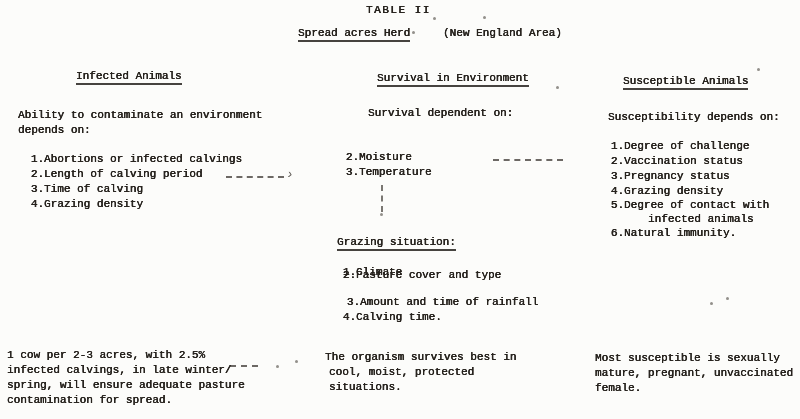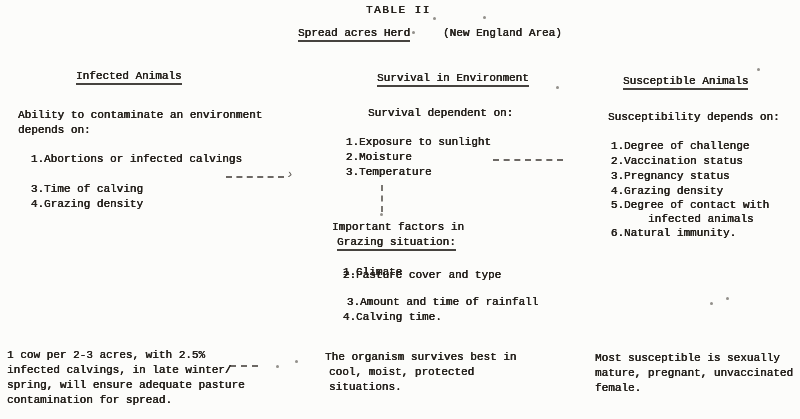--- a/index.html
+++ b/index.html
@@ -29,36 +29,35 @@
 
   <div class="t title" style="left:366px;top:4px;">TABLE II</div>
   <div class="t" style="left:298px;top:27px;"><span class="u">Spread acres Herd</span></div>
   <div class="t" style="left:443px;top:27px;">(New England Area)</div>
 
   <div class="t" style="left:76px;top:70px;"><span class="u">Infected Animals</span></div>
   <div class="t" style="left:18px;top:109px;">Ability to contaminate an environment</div>
   <div class="t" style="left:18px;top:124px;">depends on:</div>
 
   <div class="t" style="left:18px;top:153px;"><span class="num">1.</span><span>Abortions or infected calvings</span></div>
+  <div class="t" style="left:18px;top:168px;"><span class="num">2.</span><span>Length of calving period</span></div>
   <div class="t" style="left:18px;top:183px;"><span class="num">3.</span><span>Time of calving</span></div>
   <div class="t" style="left:18px;top:198px;"><span class="num">4.</span><span>Grazing density</span></div>
 
   <div class="t" style="left:7px;top:349px;">1 cow per 2-3 acres, with 2.5%</div>
   <div class="t" style="left:7px;top:364px;">infected calvings, in late winter/</div>
   <div class="t" style="left:7px;top:394px;">contamination for spread.</div>
   <div class="t" style="left:7px;top:379px;">spring, will ensure adequate pasture</div>
 
   <div class="t" style="left:377px;top:72px;"><span class="u">Survival in Environment</span></div>
   <div class="t" style="left:368px;top:107px;">Survival dependent on:</div>
 
-  <div class="t" style="left:333px;top:136px;"><span class="num">1.</span><span>Exposure to sunlight</span></div>
   <div class="t" style="left:333px;top:151px;"><span class="num">2.</span><span>Moisture</span></div>
   <div class="t" style="left:333px;top:166px;"><span class="num">3.</span><span>Temperature</span></div>
 
-  <div class="t" style="left:332px;top:221px;">Important factors in</div>
   <div class="t" style="left:337px;top:236px;"><span class="u">Grazing situation:</span></div>
 
   <div class="t" style="left:330px;top:266px;"><span class="num">1.</span><span>Climate</span></div>
   <div class="t" style="left:330px;top:269px;"><span class="num">2.</span><span>Pasture cover and type</span></div>
   <div class="t" style="left:334px;top:296px;"><span class="num">3.</span><span>Amount and time of rainfall</span></div>
   <div class="t" style="left:330px;top:311px;"><span class="num">4.</span><span>Calving time.</span></div>
 
   <div class="t" style="left:325px;top:351px;">The organism survives best in</div>
   <div class="t" style="left:329px;top:366px;">cool, moist, protected</div>
   <div class="t" style="left:329px;top:381px;">situations.</div>

